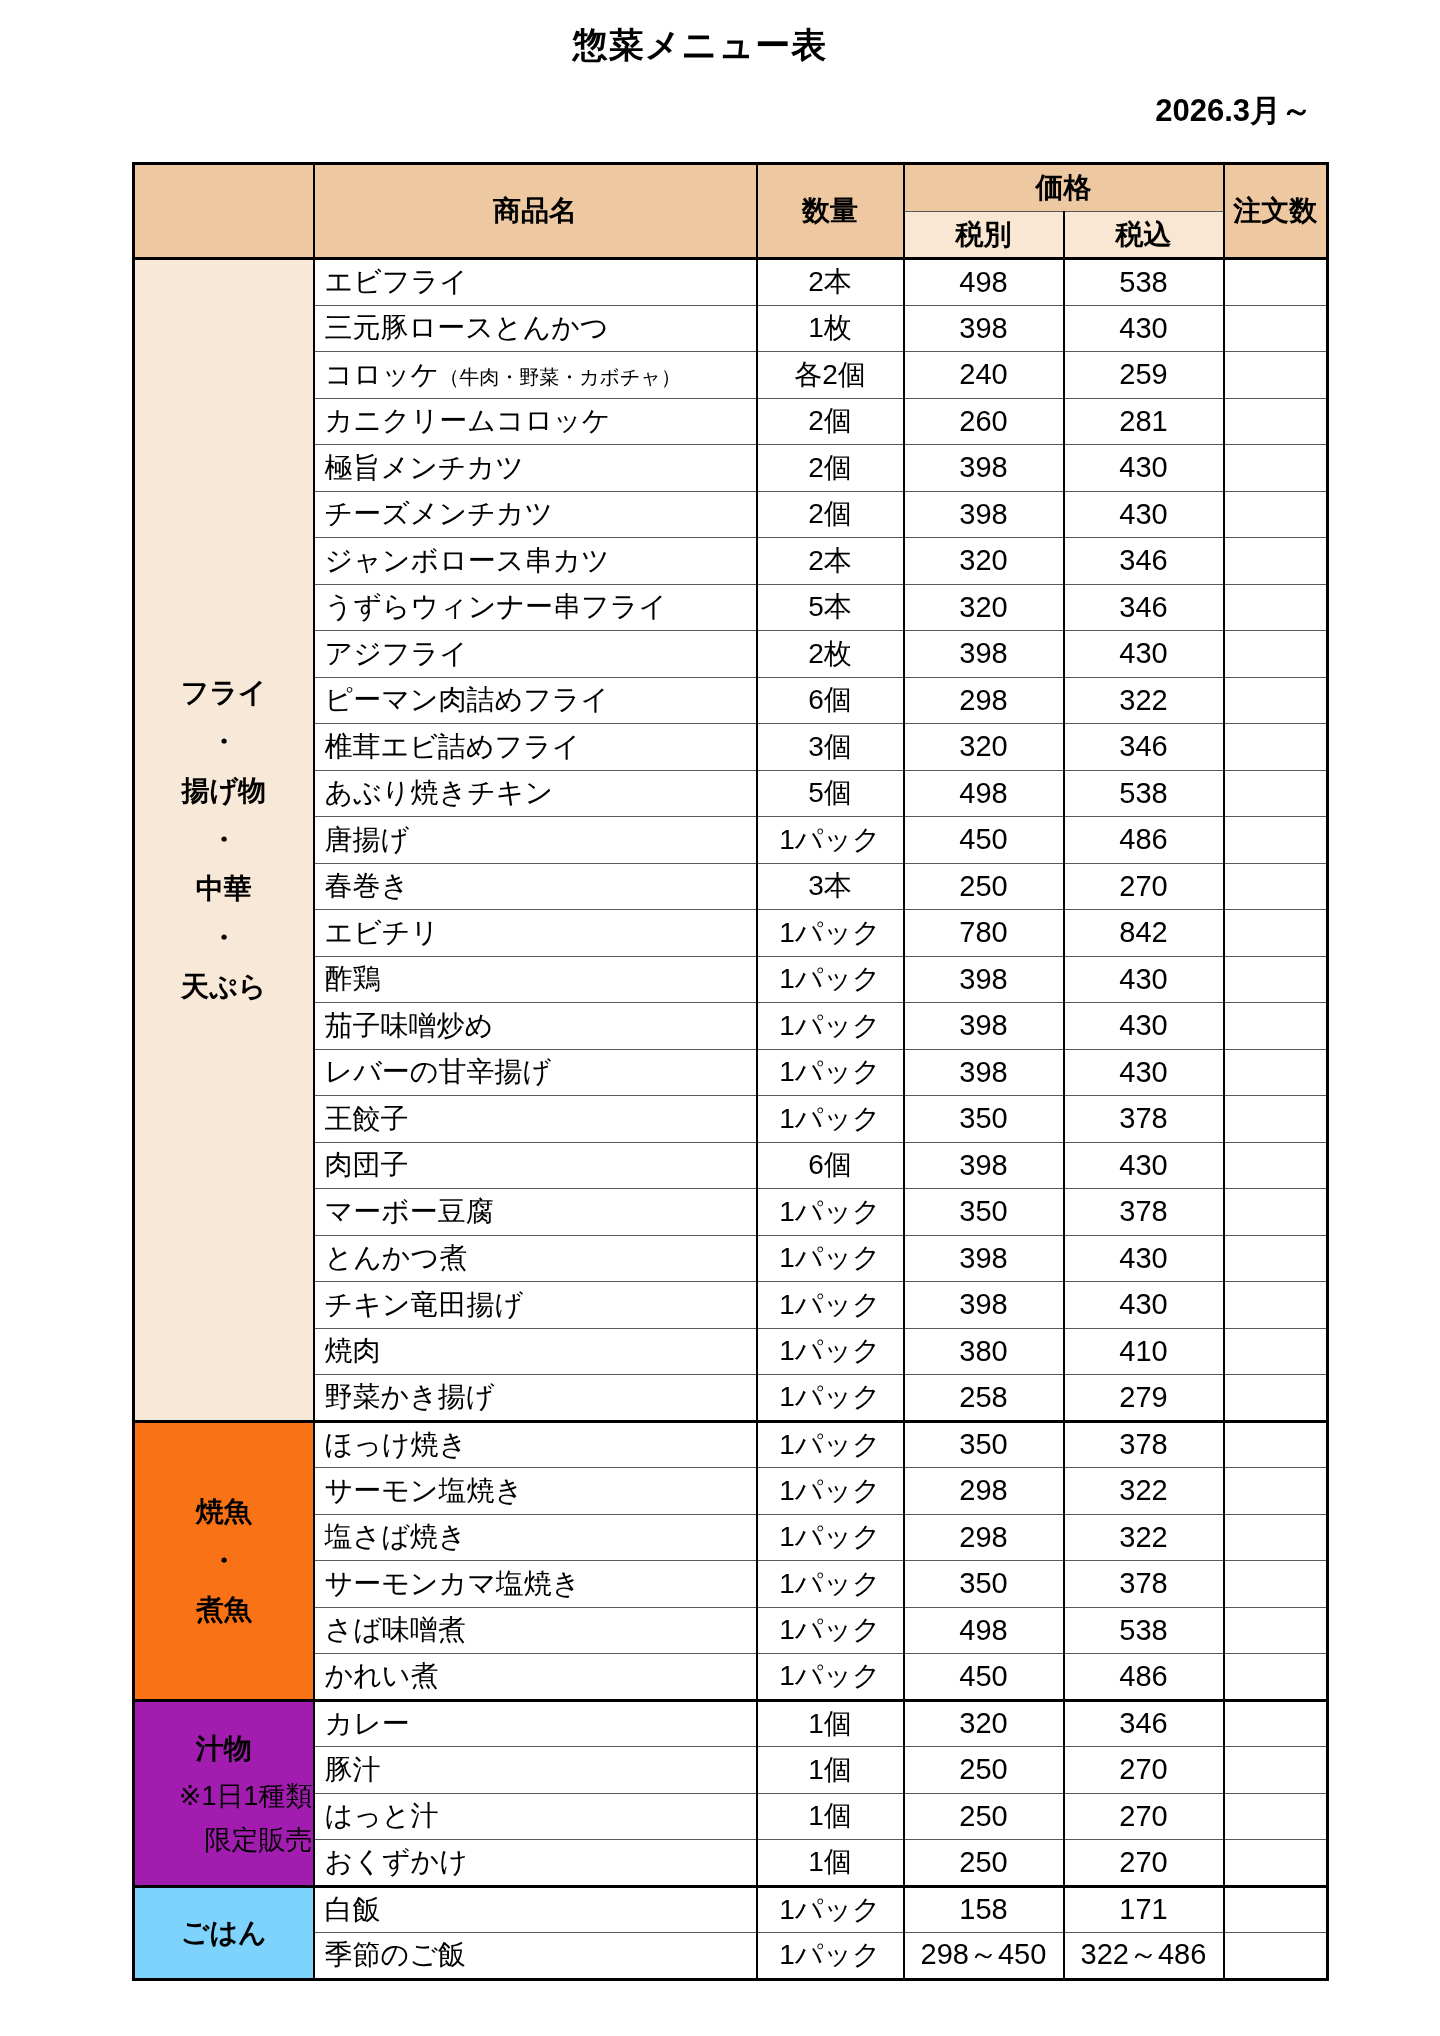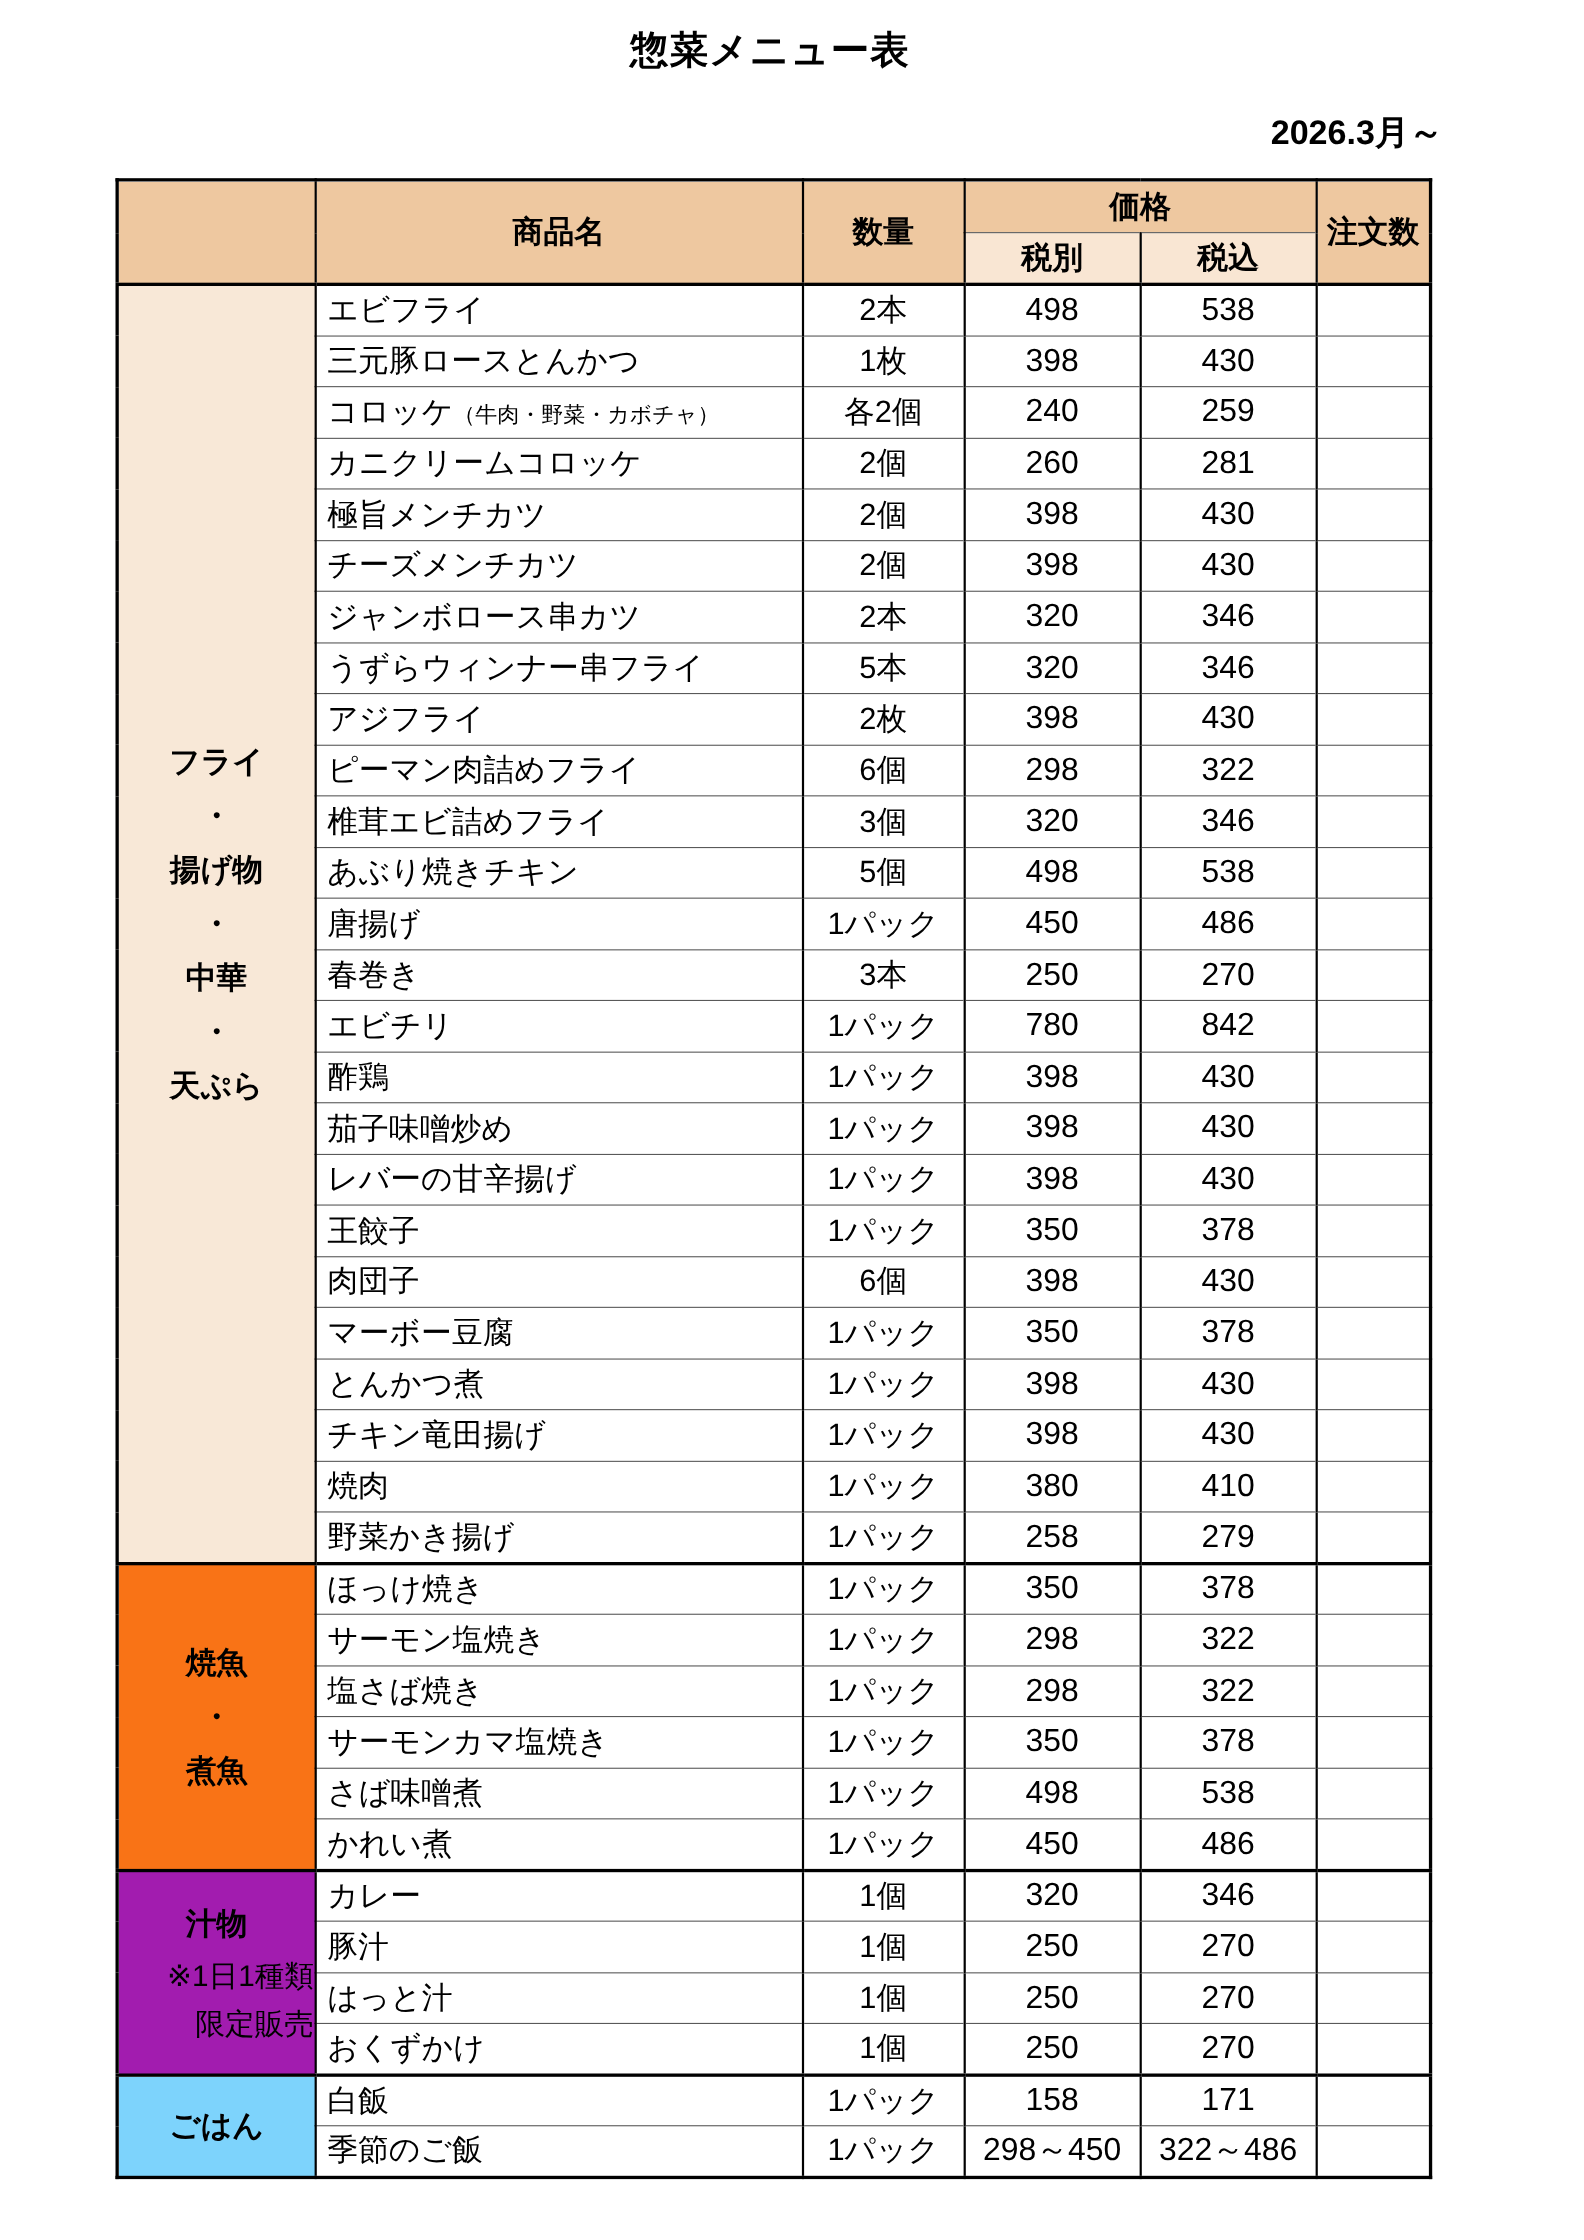--- a/index.html
+++ b/index.html
@@ -5,25 +5,25 @@
   html,body{margin:0;padding:0;background:#ffffff;}
   body{
     width:1440px;height:2036px;position:relative;overflow:hidden;
     font-family:"Liberation Sans","DejaVu Sans",sans-serif;color:#000;
   }
   .page-title{
     position:absolute;top:22px;left:0;width:1400px;text-align:center;
     font-size:35px;font-weight:bold;letter-spacing:1px;
   }
   .effective-date{
-    position:absolute;top:100px;right:128px;width:420px;text-align:right;
+    position:absolute;top:90px;right:128px;width:420px;text-align:right;
     font-size:31px;font-weight:bold;
   }
   table.menu{
-    position:absolute;left:105px;top:162px;
+    position:absolute;left:132px;top:162px;
     border-collapse:collapse;table-layout:fixed;
     border:3px solid var(--border);
   }
   col.c-cat{width:180px;}
   col.c-name{width:443px;}
   col.c-qty{width:147px;}
   col.c-ex{width:160px;}
   col.c-in{width:160px;}
   col.c-ord{width:104px;}
   th,td{

